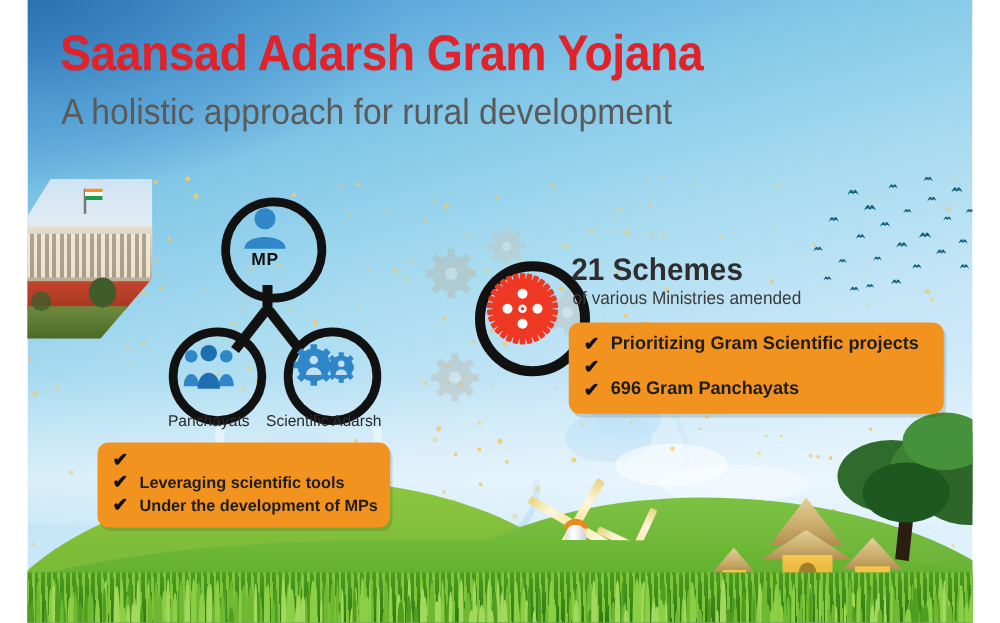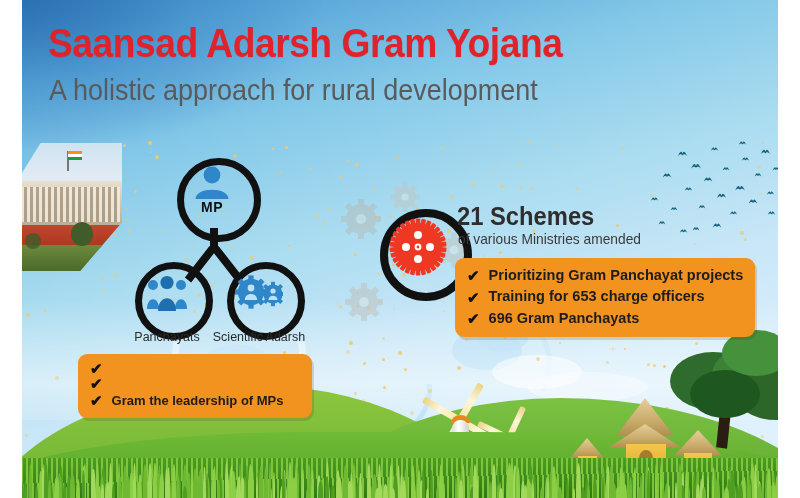--- a/index.html
+++ b/index.html
@@ -1051,38 +1051,38 @@
       <div class="grass-blade" style="left:137.2px;width:4.4px;height:23.9px;background:#8ccf45;"></div>
       <div class="grass-blade" style="left:380.4px;width:3.6px;height:18.2px;background:#a2d95c;"></div>
       <div class="grass-blade" style="left:241.5px;width:4.5px;height:31.9px;background:#6fb832;"></div>
       <div class="grass-blade" style="left:726.9px;width:2.6px;height:13.7px;background:#6fb832;"></div>
       <div class="grass-blade" style="left:189.1px;width:4.7px;height:28.6px;background:#8ccf45;"></div>
     </div>
 
   <div class="obox obox-right">
     <div class="oitem">
       <span class="tick">✔</span>
-      <span>Prioritizing Gram Panchayat projects</span>
+      <span>Prioritizing Gram Scientific projects</span>
     </div>
     <div class="oitem">
       <span class="tick">✔</span>
-      <span>Training for 653 charge officers</span>
     </div>
     <div class="oitem">
       <span class="tick">✔</span>
       <span>696 Gram Panchayats</span>
     </div>
   </div>
 
   <div class="obox obox-left">
     <div class="oitem">
       <span class="tick">✔</span>
     </div>
     <div class="oitem">
       <span class="tick">✔</span>
+      <span>Leveraging scientific tools</span>
     </div>
     <div class="oitem">
       <span class="tick">✔</span>
-      <span>Gram the leadership of MPs</span>
+      <span>Under the development of MPs</span>
     </div>
   </div>
 
 </div>
 
 </body></html>

